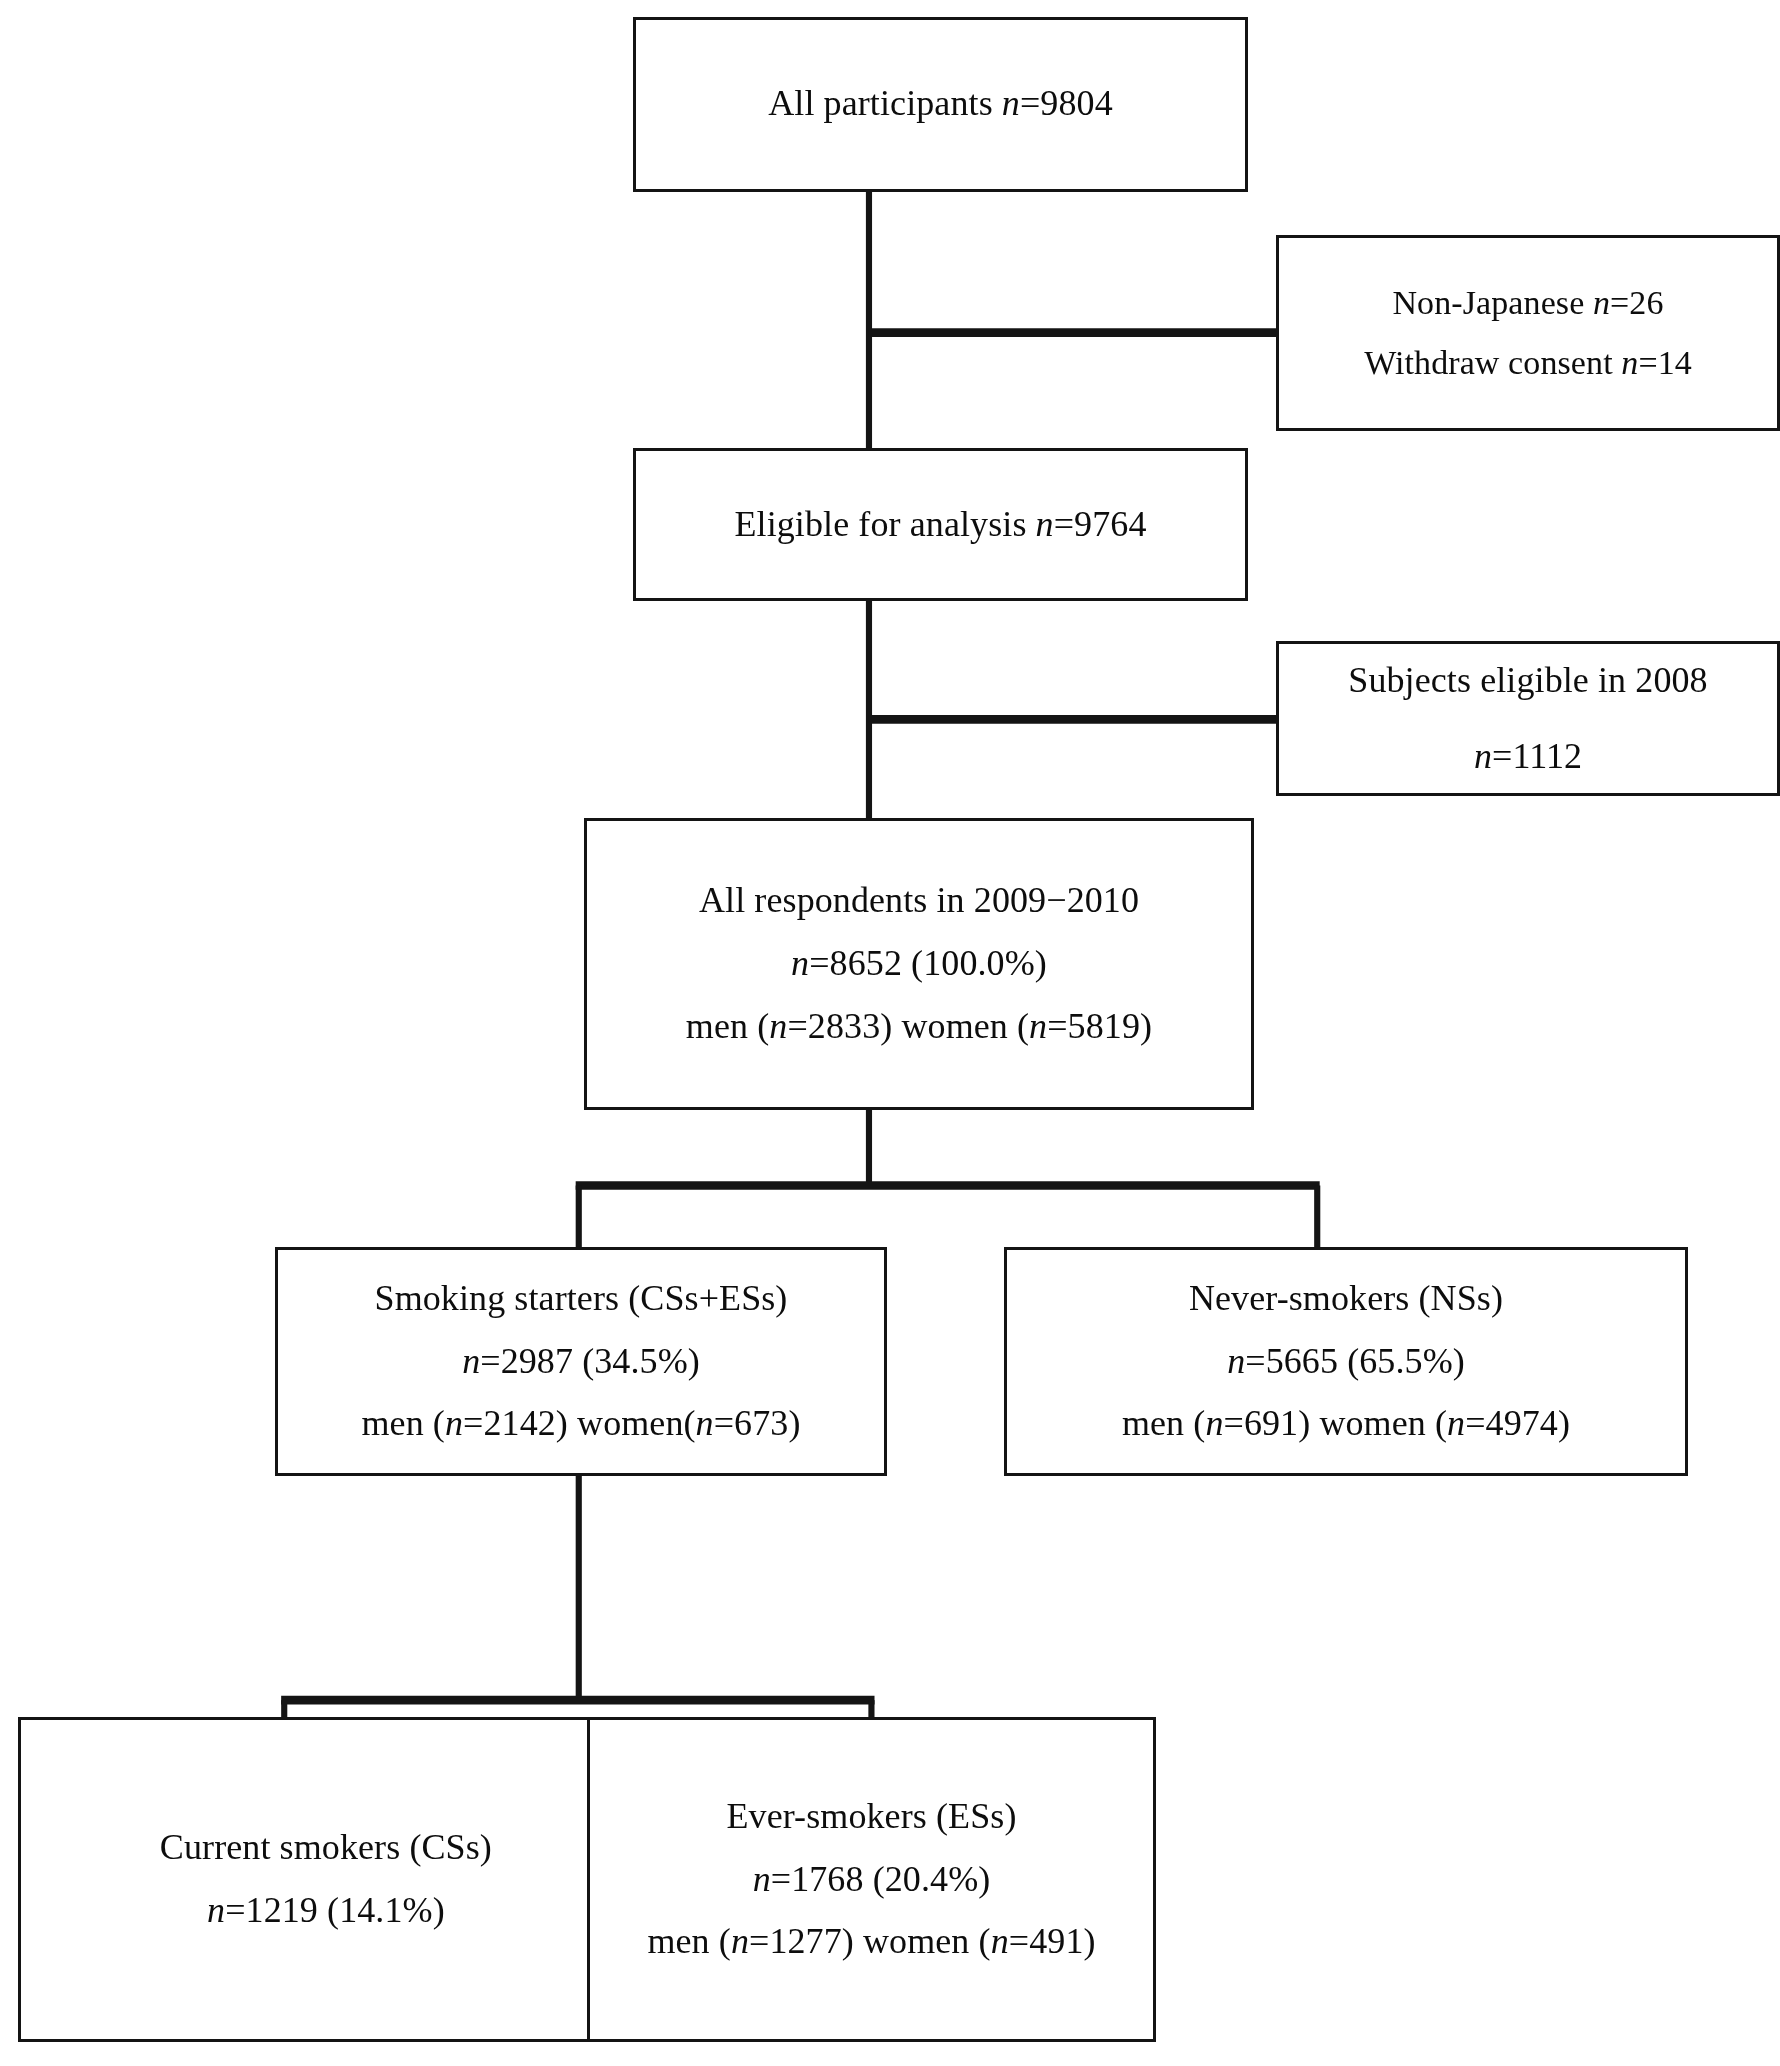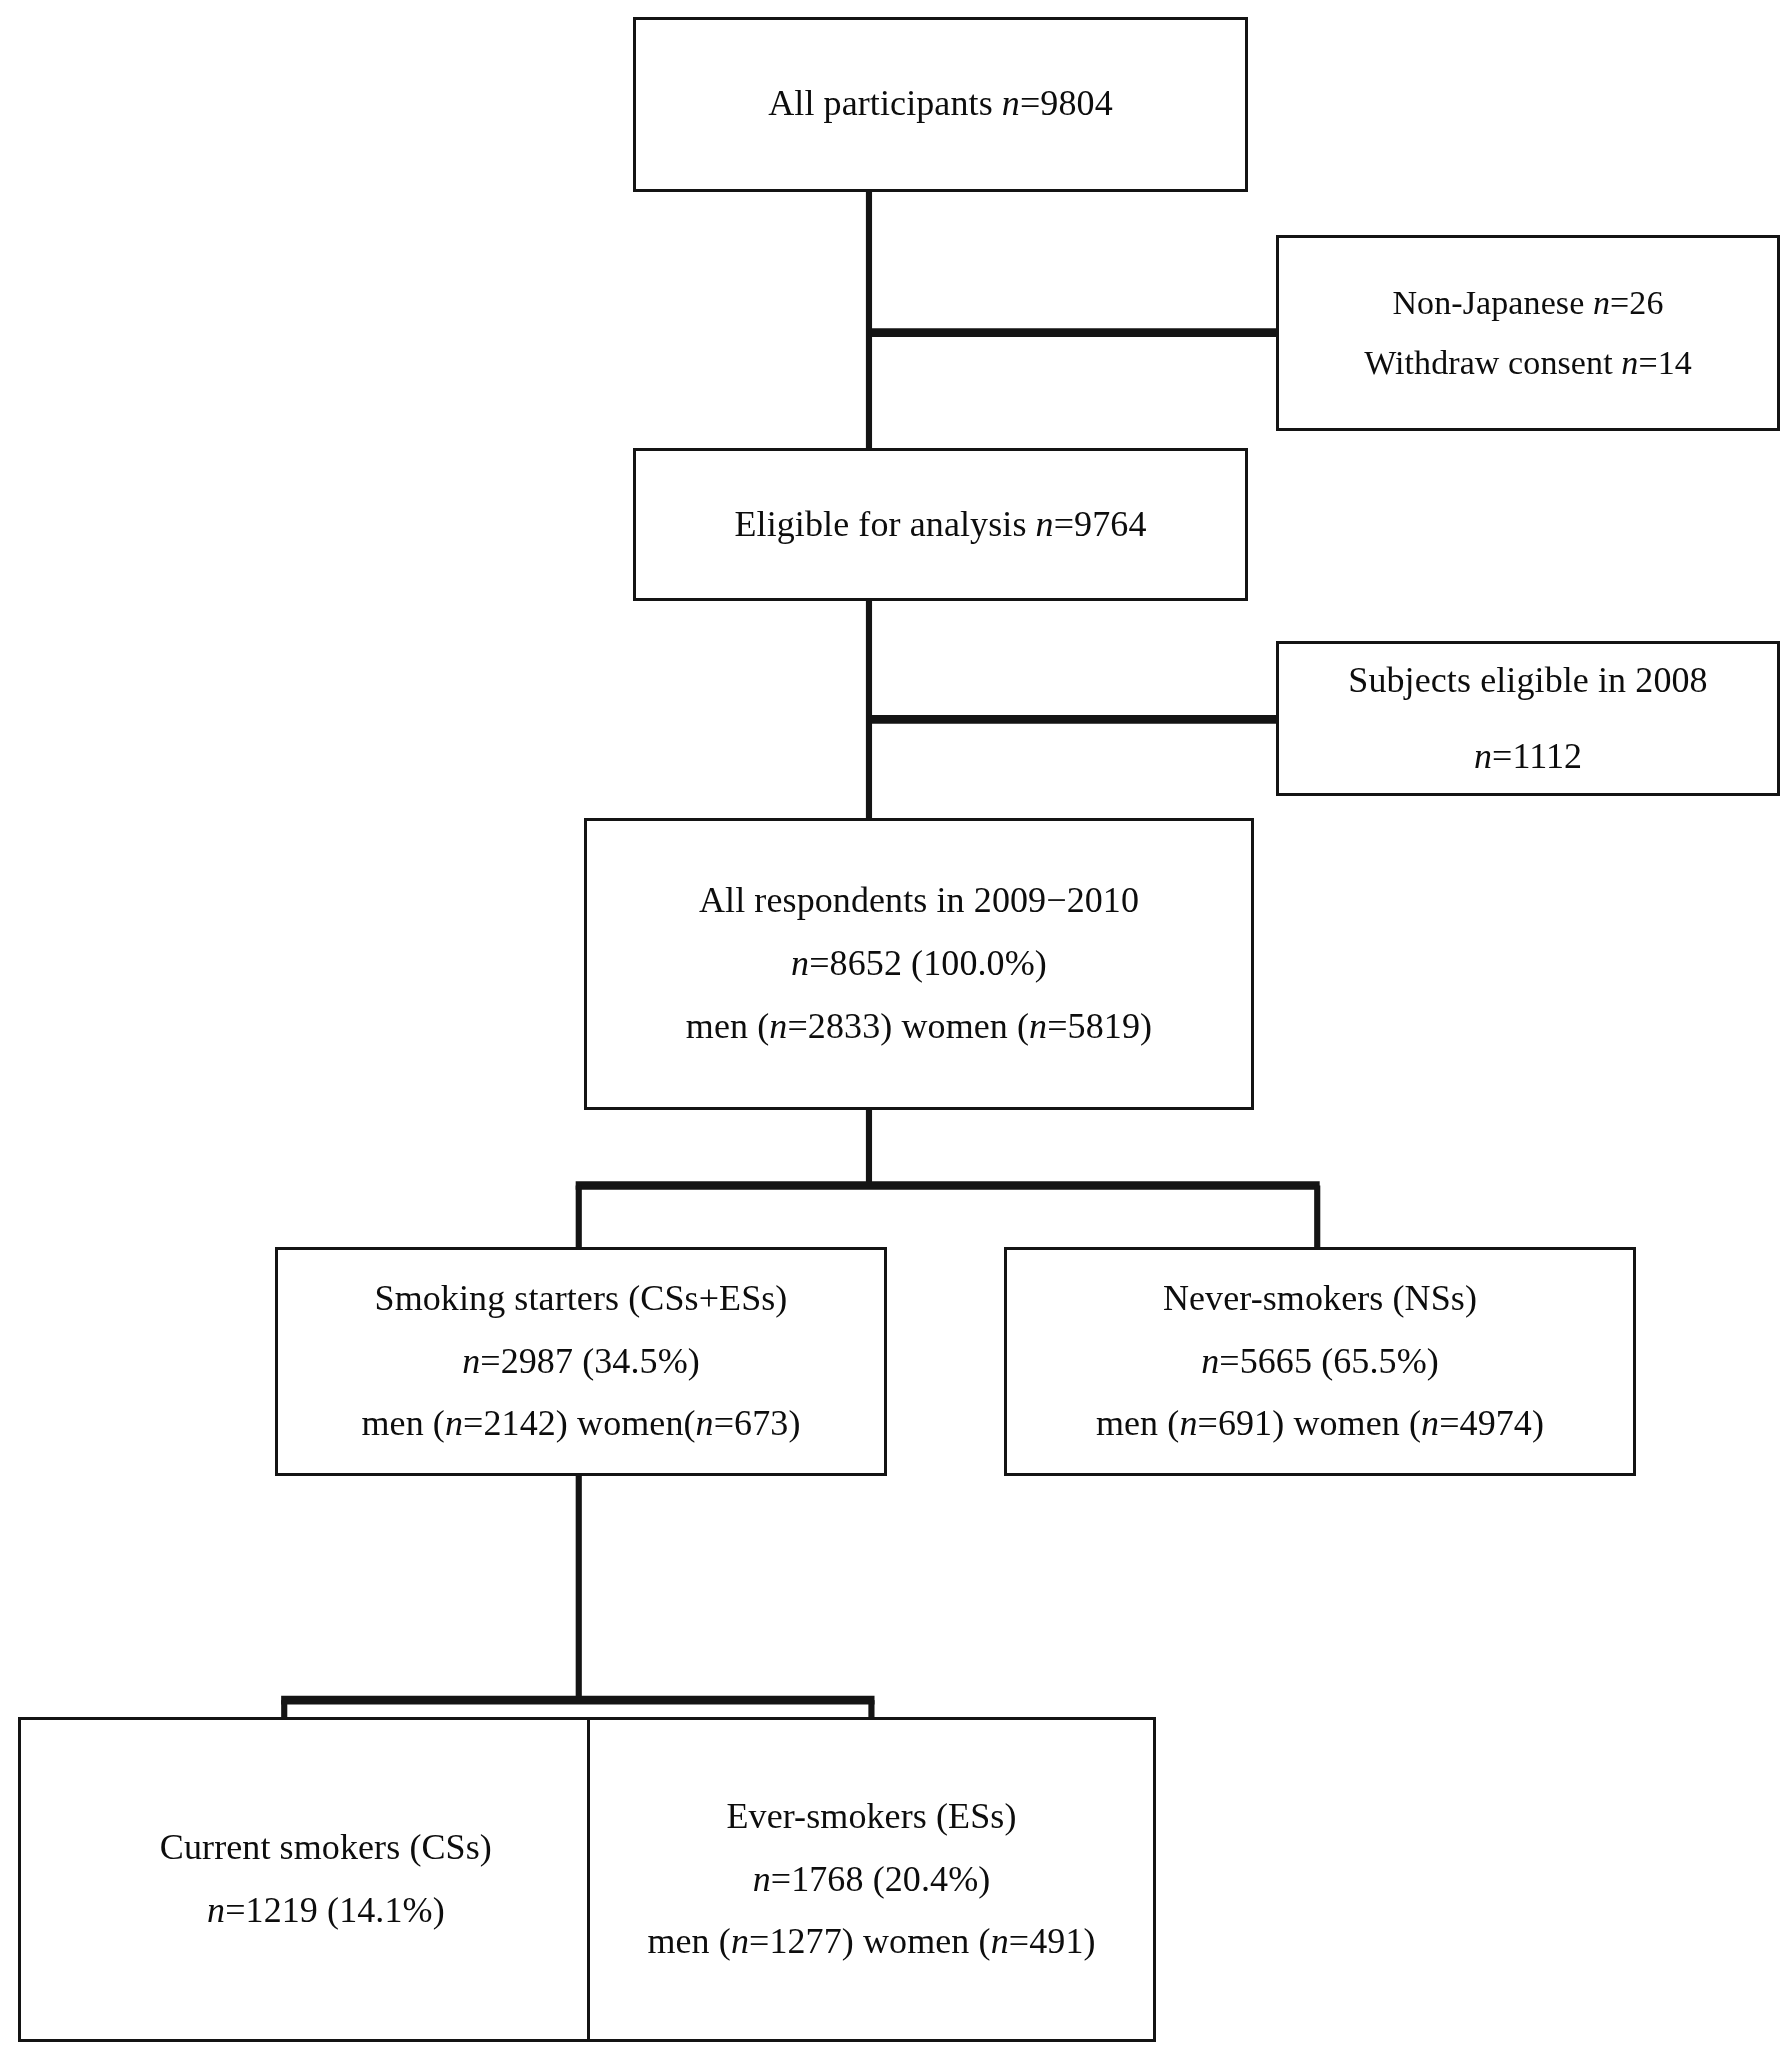--- a/index.html
+++ b/index.html
@@ -66,21 +66,21 @@
     font-style: italic;
   }
 
   
   #node-all-participants  { left: 633px; top: 16.6px;   width: 615px; height: 175px; }
   #node-excluded-1        { left: 1276px; top: 235px;  width: 504px;  height: 196px; }
   #node-eligible          { left: 633px; top: 448px;  width: 615px; height: 153px; }
   #node-excluded-2        { left: 1276px; top: 641px; width: 504px;  height: 155px; }
   #node-respondents       { left: 584px;  top: 818px; width: 670px; height: 292px; }
   #node-smoking-starters  { left: 275px;  top: 1247px; width: 612px;  height: 229px; }
-  #node-never-smokers     { left: 1004px; top: 1247px; width: 632px; height: 229px; }
+  #node-never-smokers     { left: 1004px; top: 1247px; width: 684px; height: 229px; }
   #node-current-smokers   { left: 18.4px;   top: 1717px; width: 615px;  height: 325px; }
   #node-ever-smokers      { left: 587px;  top: 1717px; width: 569px;  height: 325px; }
 </style>
 </head>
 <body>
 
 <div id="figure">
 
   <svg id="connectors" viewBox="0 0 2896 3360" width="1781" height="2066" aria-hidden="true">
     <g stroke="#141414" fill="none" stroke-linecap="butt">

